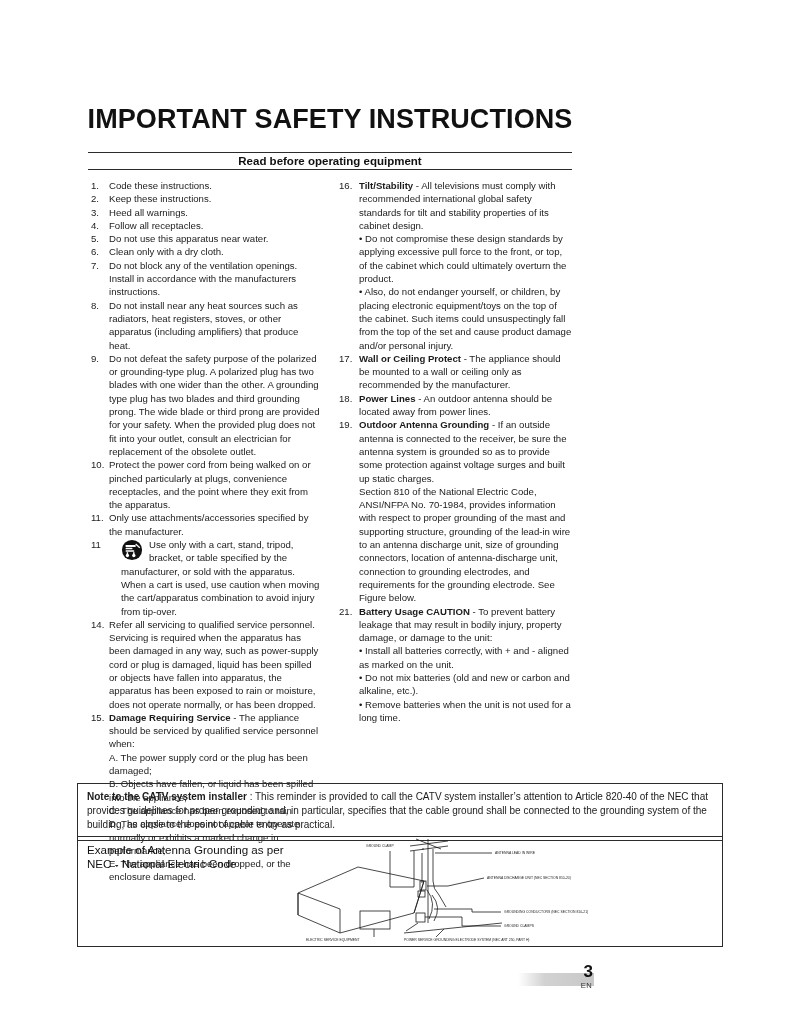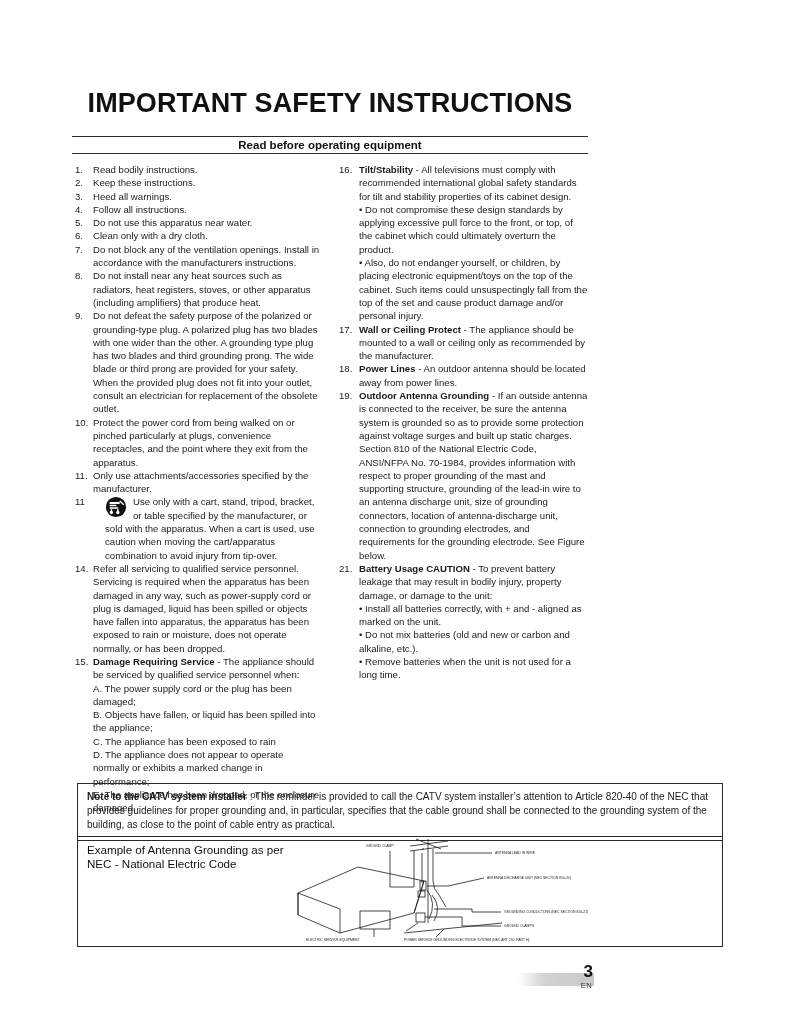--- a/index.html
+++ b/index.html
@@ -9,21 +9,21 @@
   }
   body {
     width: 800px; height: 1036px;
     font-family: "Liberation Sans", sans-serif;
     color: #1a1a1a;
     position: relative;
     overflow: hidden;
   }
   .page {
     width: 660px; height: 1036px;
-    padding: 0;
+    padding: 16px;
     position: relative;
   }
 
   
   .title {
     text-align: center;
     font-size: 27px;
     font-weight: bold;
     letter-spacing: 0.1px;
     margin: 0;
@@ -157,33 +157,33 @@
 
   <div class="subtitle-wrap">
     <div class="subtitle">Read before operating equipment</div>
   </div>
 
   <div class="columns">
     <div class="col">
       <ol class="items" id="left-list">
           <li class="item">
             <span class="num">1.</span>
-            <span class="txt">Read bodily instructions.</span>
+            <span class="txt">Code these instructions.</span>
           </li>
           <li class="item">
             <span class="num">2.</span>
             <span class="txt">Keep these instructions.</span>
           </li>
           <li class="item">
             <span class="num">3.</span>
             <span class="txt">Heed all warnings.</span>
           </li>
           <li class="item">
             <span class="num">4.</span>
-            <span class="txt">Follow all instructions.</span>
+            <span class="txt">Follow all receptacles.</span>
           </li>
           <li class="item">
             <span class="num">5.</span>
             <span class="txt">Do not use this apparatus near water.</span>
           </li>
           <li class="item">
             <span class="num">6.</span>
             <span class="txt">Clean only with a dry cloth.</span>
           </li>
           <li class="item">

